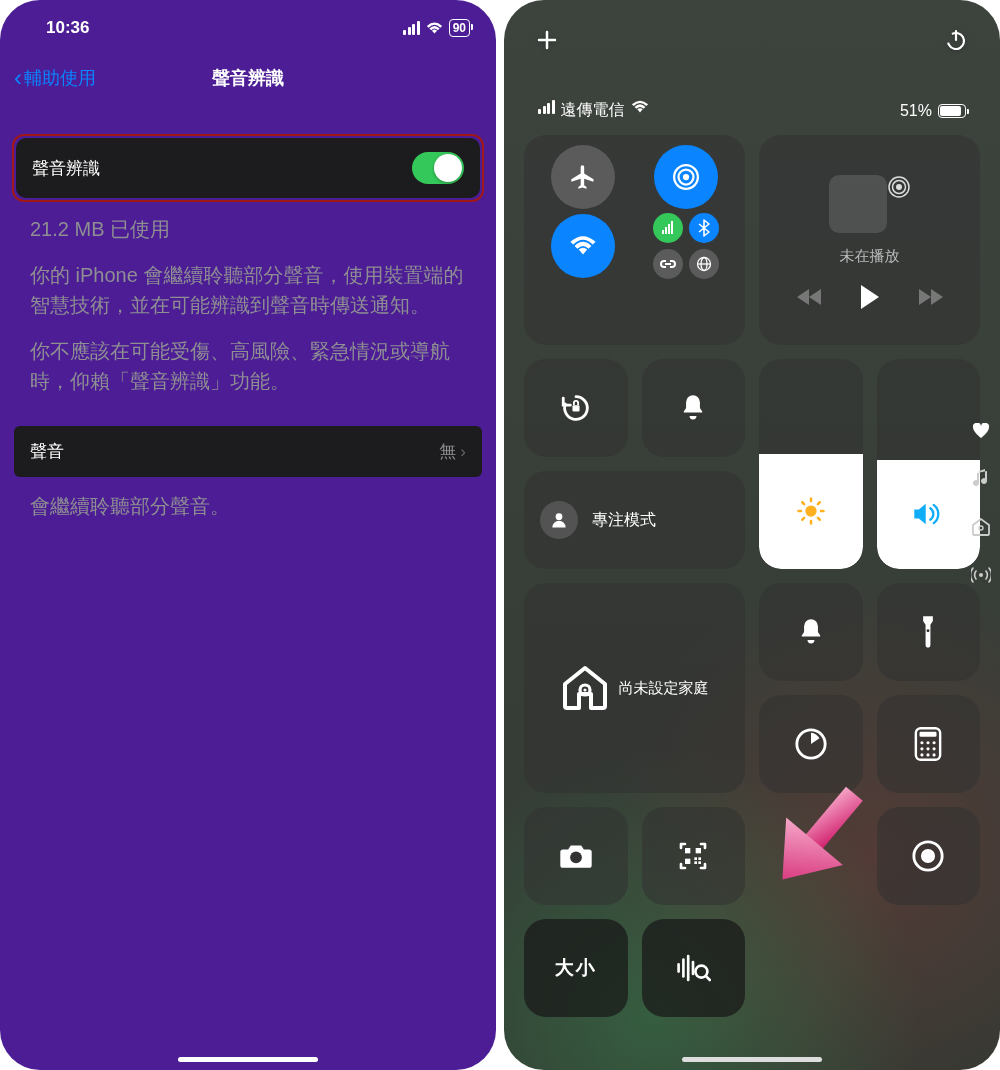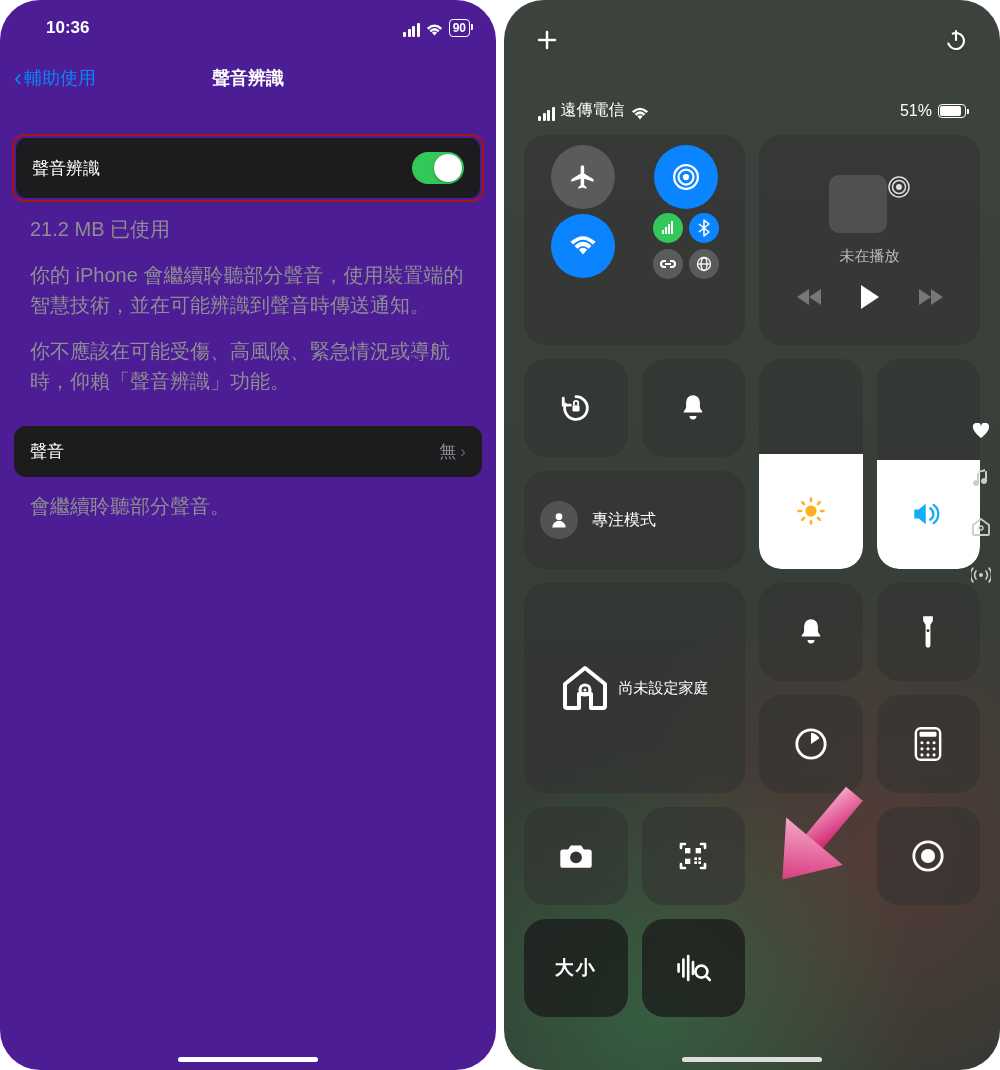--- a/index.html
+++ b/index.html
@@ -23,21 +23,21 @@
 
 .status-bar {
   display: flex;
   justify-content: space-between;
   align-items: center;
   padding: 18px 26px 8px 46px;
   color: #fff;
   font-size: 17px;
   font-weight: 600;
 }
-.status-right { display: flex; align-items: flex-end; gap: 6px; }
+.status-right { display: flex; align-items: center; gap: 6px; }
 .signal-bars { display: inline-flex; align-items: flex-end; gap: 1.5px; }
 .signal-bars span { width: 3px; background:#fff; border-radius:1px;}
 .signal-bars span:nth-child(1){height:5px}
 .signal-bars span:nth-child(2){height:8px}
 .signal-bars span:nth-child(3){height:11px}
 .signal-bars span:nth-child(4){height:14px}
 .wifi-icon { width:17px; height:13px; }
 .batt-box {
   display:inline-flex; align-items:center;
   border:1.5px solid #fff; border-radius:4px;
@@ -49,21 +49,21 @@
   display:flex; align-items:center; padding: 18px 14px; position:relative;
 }
 .nav-back { color:#0a84ff; font-size:18px; display:flex; align-items:center; gap:2px;}
 .nav-back .chevron { font-size:24px; font-weight:300; }
 .nav-title {
   position:absolute; left:0; right:0; text-align:center;
   color:#fff; font-size:18px; font-weight:600; pointer-events:none;
 }
 .cell-group { margin: 24px 14px 8px; }
 .cell {
-  background:#1c1c1e; border-radius:12px;
+  background:#1c1c1e; border-radius:6px;
   display:flex; align-items:center; justify-content:space-between;
   padding: 14px 16px;
 }
 .cell-label { color:#fff; font-size:17px; }
 .cell-sub { color:#8e8e93; font-size:17px; display:flex; align-items:center; gap:4px;}
 .toggle {
   width:52px; height:32px; border-radius:16px;
   background:#34c759; position:relative;
 }
 .toggle .knob {
@@ -93,21 +93,21 @@
 }
 .cc-top {
   display:flex; justify-content:space-between; align-items:center;
   padding:28px 32px 10px;
 }
 .cc-top svg { filter: drop-shadow(0 1px 2px rgba(0,0,0,0.3));}
 .cc-status {
   display:flex; justify-content:space-between; align-items:center;
   padding: 34px 34px 14px; color:#fff; font-size:16px; font-weight:500;
 }
-.cc-status-left { display:flex; align-items:flex-end; gap:6px;}
+.cc-status-left { display:flex; align-items:flex-start; gap:6px;}
 .cc-status-right { display:flex; align-items:center; gap:6px;}
 .batt-outline {
   width:28px; height:14px; border:1.5px solid #fff; border-radius:4px;
   position:relative; display:inline-block;
 }
 .batt-outline::before { content:''; position:absolute; left:1px; top:1px; bottom:1px; width:82%; background:#fff; border-radius:2px;}
 .batt-outline::after { content:''; position:absolute; right:-4px; top:4px; width:2px; height:5px; background:#fff; border-radius:0 1px 1px 0;}
 
 .cc-grid {
   padding: 0 20px;

